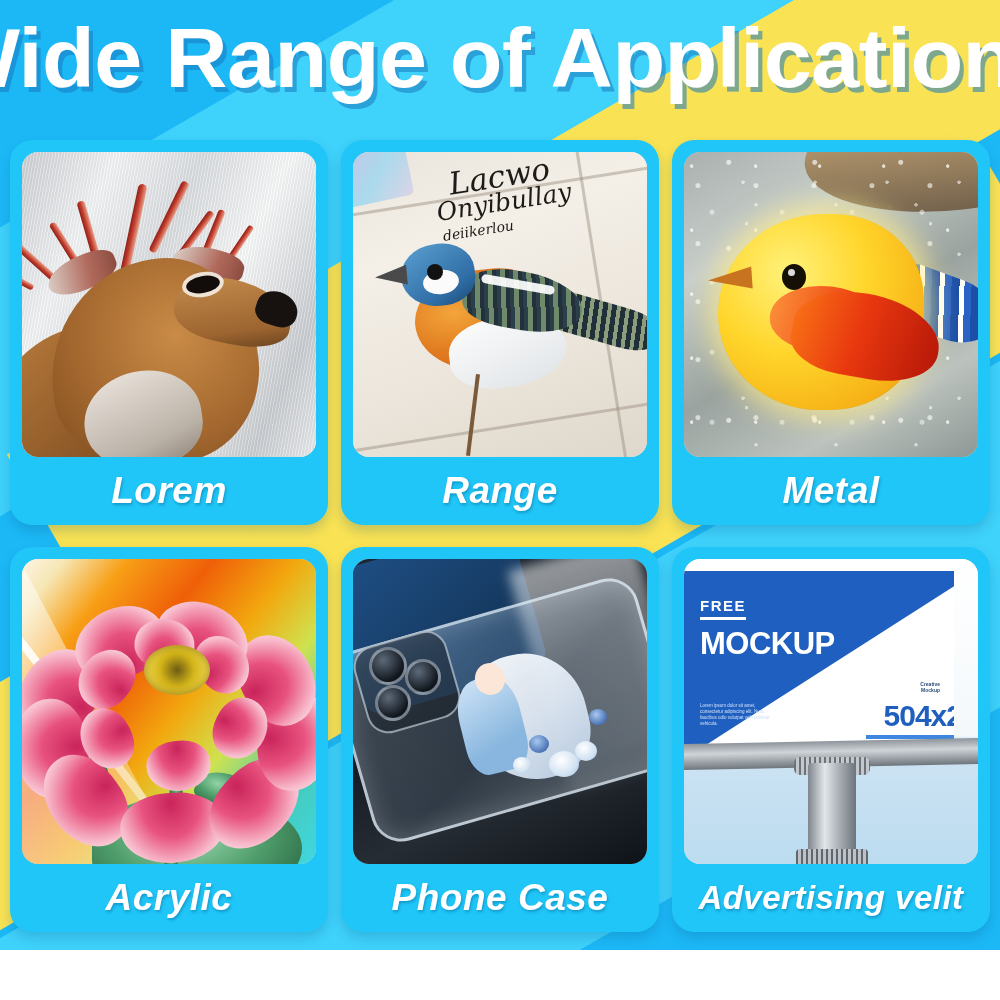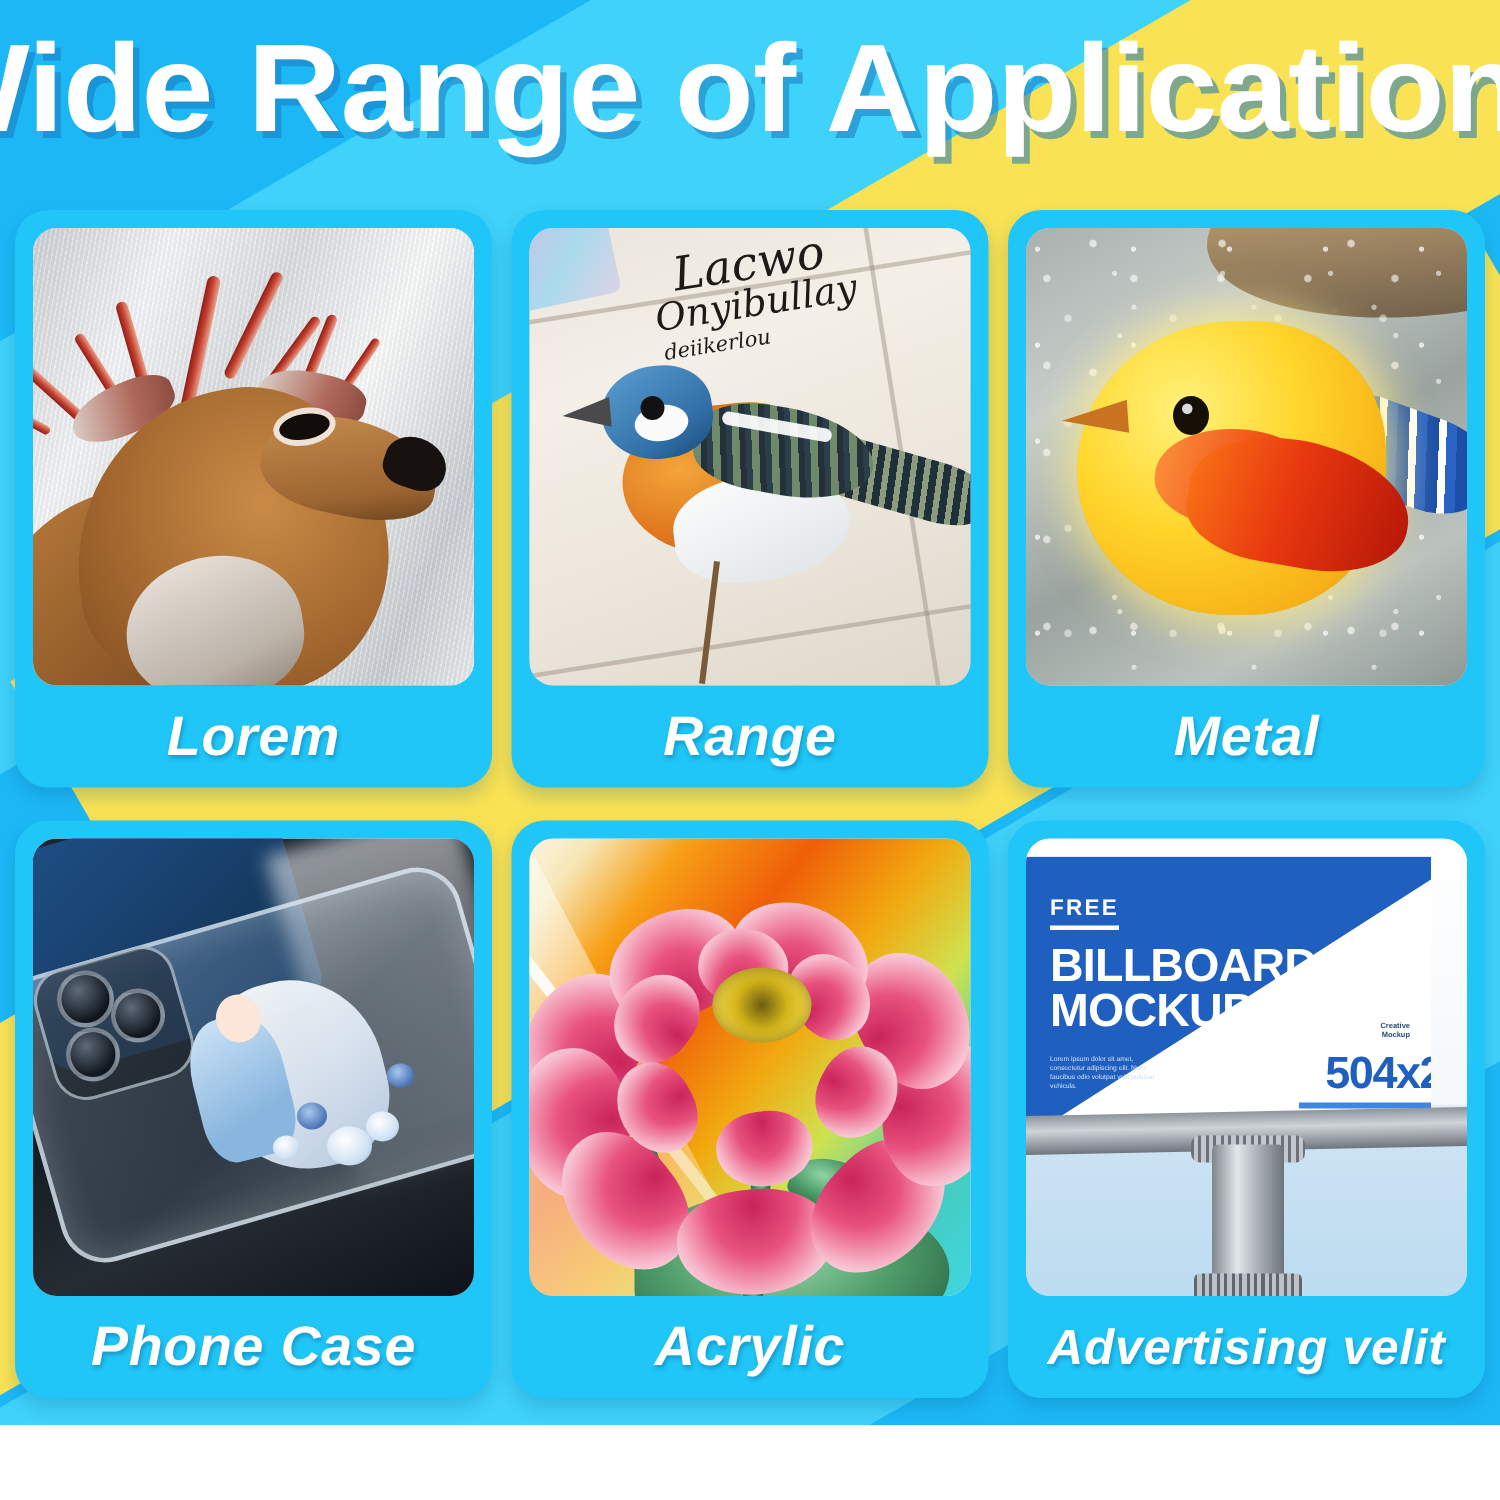--- a/index.html
+++ b/index.html
@@ -518,20 +518,51 @@
         <div class="g-wing2"></div>
         <div class="g-wing"></div>
         <div class="g-eye"></div>
         <div class="g-beak"></div>
       </div>
       <div class="card-label">Metal</div>
     </div>
 
     <div class="card">
       <div class="thumb">
+        <div class="acr-bg"></div>
+        <div class="acr-sheet"></div>
+        <div class="acr-edge"></div>
+        <div class="leaf-big"></div>
+        <div class="leaf" style="left:30px;top:206px;width:60px;height:40px;transform:rotate(-28deg);"></div>
+        <div class="leaf" style="left:174px;top:214px;width:56px;height:34px;transform:rotate(22deg);"></div>
+        <div class="stem"></div>
+
+        <div class="petal" style="left:22px;top:78px;width:96px;height:76px;transform:rotate(-62deg);"></div>
+        <div class="petal" style="left:16px;top:112px;width:100px;height:74px;transform:rotate(-96deg);"></div>
+        <div class="petal" style="left:42px;top:148px;width:100px;height:72px;transform:rotate(-128deg);"></div>
+        <div class="petal" style="left:96px;top:164px;width:104px;height:70px;transform:rotate(176deg);"></div>
+        <div class="petal" style="left:156px;top:148px;width:102px;height:72px;transform:rotate(134deg);"></div>
+        <div class="petal" style="left:186px;top:104px;width:100px;height:74px;transform:rotate(96deg);"></div>
+        <div class="petal" style="left:176px;top:66px;width:94px;height:72px;transform:rotate(62deg);"></div>
+        <div class="petal" style="left:120px;top:42px;width:94px;height:70px;transform:rotate(22deg);"></div>
+        <div class="petal" style="left:66px;top:46px;width:92px;height:70px;transform:rotate(-24deg);"></div>
+
+        <div class="petal" style="left:74px;top:84px;width:62px;height:52px;transform:rotate(-52deg);"></div>
+        <div class="petal" style="left:76px;top:118px;width:62px;height:50px;transform:rotate(-118deg);"></div>
+        <div class="petal" style="left:122px;top:132px;width:64px;height:50px;transform:rotate(174deg);"></div>
+        <div class="petal" style="left:164px;top:106px;width:62px;height:52px;transform:rotate(116deg);"></div>
+        <div class="petal" style="left:150px;top:70px;width:60px;height:50px;transform:rotate(54deg);"></div>
+        <div class="petal" style="left:110px;top:60px;width:60px;height:50px;transform:rotate(6deg);"></div>
+        <div class="peony-center"></div>
+      </div>
+      <div class="card-label">Acrylic</div>
+    </div>
+
+    <div class="card">
+      <div class="thumb">
         <div class="pc-bg"></div>
         <div class="pc-blue"></div>
         <div class="pc-light"></div>
         <div class="pc-case"></div>
         <div class="pc-camera"></div>
         <div class="pc-lens" style="left:16px;top:88px;width:32px;height:32px;"></div>
         <div class="pc-lens" style="left:52px;top:100px;width:30px;height:30px;"></div>
         <div class="pc-lens" style="left:22px;top:126px;width:30px;height:30px;"></div>
         <div class="pc-anime-hair"></div>
         <div class="pc-anime-body"></div>
@@ -540,57 +571,25 @@
         <div class="pc-flower blue" style="left:176px;top:176px;width:20px;height:18px;"></div>
         <div class="pc-flower" style="left:222px;top:182px;width:22px;height:20px;"></div>
         <div class="pc-flower blue" style="left:236px;top:150px;width:18px;height:16px;"></div>
         <div class="pc-flower" style="left:160px;top:198px;width:18px;height:16px;"></div>
       </div>
       <div class="card-label">Phone Case</div>
     </div>
 
     <div class="card">
       <div class="thumb">
-        <div class="acr-bg"></div>
-        <div class="acr-sheet"></div>
-        <div class="acr-edge"></div>
-        <div class="leaf-big"></div>
-        <div class="leaf" style="left:30px;top:206px;width:60px;height:40px;transform:rotate(-28deg);"></div>
-        <div class="leaf" style="left:174px;top:214px;width:56px;height:34px;transform:rotate(22deg);"></div>
-        <div class="stem"></div>
-
-        <div class="petal" style="left:22px;top:78px;width:96px;height:76px;transform:rotate(-62deg);"></div>
-        <div class="petal" style="left:16px;top:112px;width:100px;height:74px;transform:rotate(-96deg);"></div>
-        <div class="petal" style="left:42px;top:148px;width:100px;height:72px;transform:rotate(-128deg);"></div>
-        <div class="petal" style="left:96px;top:164px;width:104px;height:70px;transform:rotate(176deg);"></div>
-        <div class="petal" style="left:156px;top:148px;width:102px;height:72px;transform:rotate(134deg);"></div>
-        <div class="petal" style="left:186px;top:104px;width:100px;height:74px;transform:rotate(96deg);"></div>
-        <div class="petal" style="left:176px;top:66px;width:94px;height:72px;transform:rotate(62deg);"></div>
-        <div class="petal" style="left:120px;top:42px;width:94px;height:70px;transform:rotate(22deg);"></div>
-        <div class="petal" style="left:66px;top:46px;width:92px;height:70px;transform:rotate(-24deg);"></div>
-
-        <div class="petal" style="left:74px;top:84px;width:62px;height:52px;transform:rotate(-52deg);"></div>
-        <div class="petal" style="left:76px;top:118px;width:62px;height:50px;transform:rotate(-118deg);"></div>
-        <div class="petal" style="left:122px;top:132px;width:64px;height:50px;transform:rotate(174deg);"></div>
-        <div class="petal" style="left:164px;top:106px;width:62px;height:52px;transform:rotate(116deg);"></div>
-        <div class="petal" style="left:150px;top:70px;width:60px;height:50px;transform:rotate(54deg);"></div>
-        <div class="petal" style="left:110px;top:60px;width:60px;height:50px;transform:rotate(6deg);"></div>
-        <div class="peony-center"></div>
-      </div>
-      <div class="card-label">Acrylic</div>
-    </div>
-
-    <div class="card">
-      <div class="thumb">
         <div class="ab-bg"></div>
         <div class="ab-board">
           <div class="ab-blue"></div>
           <div class="ab-free">FREE</div>
           <div class="ab-title">
-            <div>BILLBOARD</div>
             <div>MOCKUP</div>
           </div>
           <div class="ab-para">Lorem ipsum dolor sit amet, consectetur adipiscing elit. Nunc faucibus odio volutpat velit pulvinar vehicula.</div>
           <div class="ab-credit">
             <div>Creative</div>
             <div>Mockup</div>
           </div>
           <div class="ab-dim">504x2</div>
           <div class="ab-dimline"></div>
         </div>

